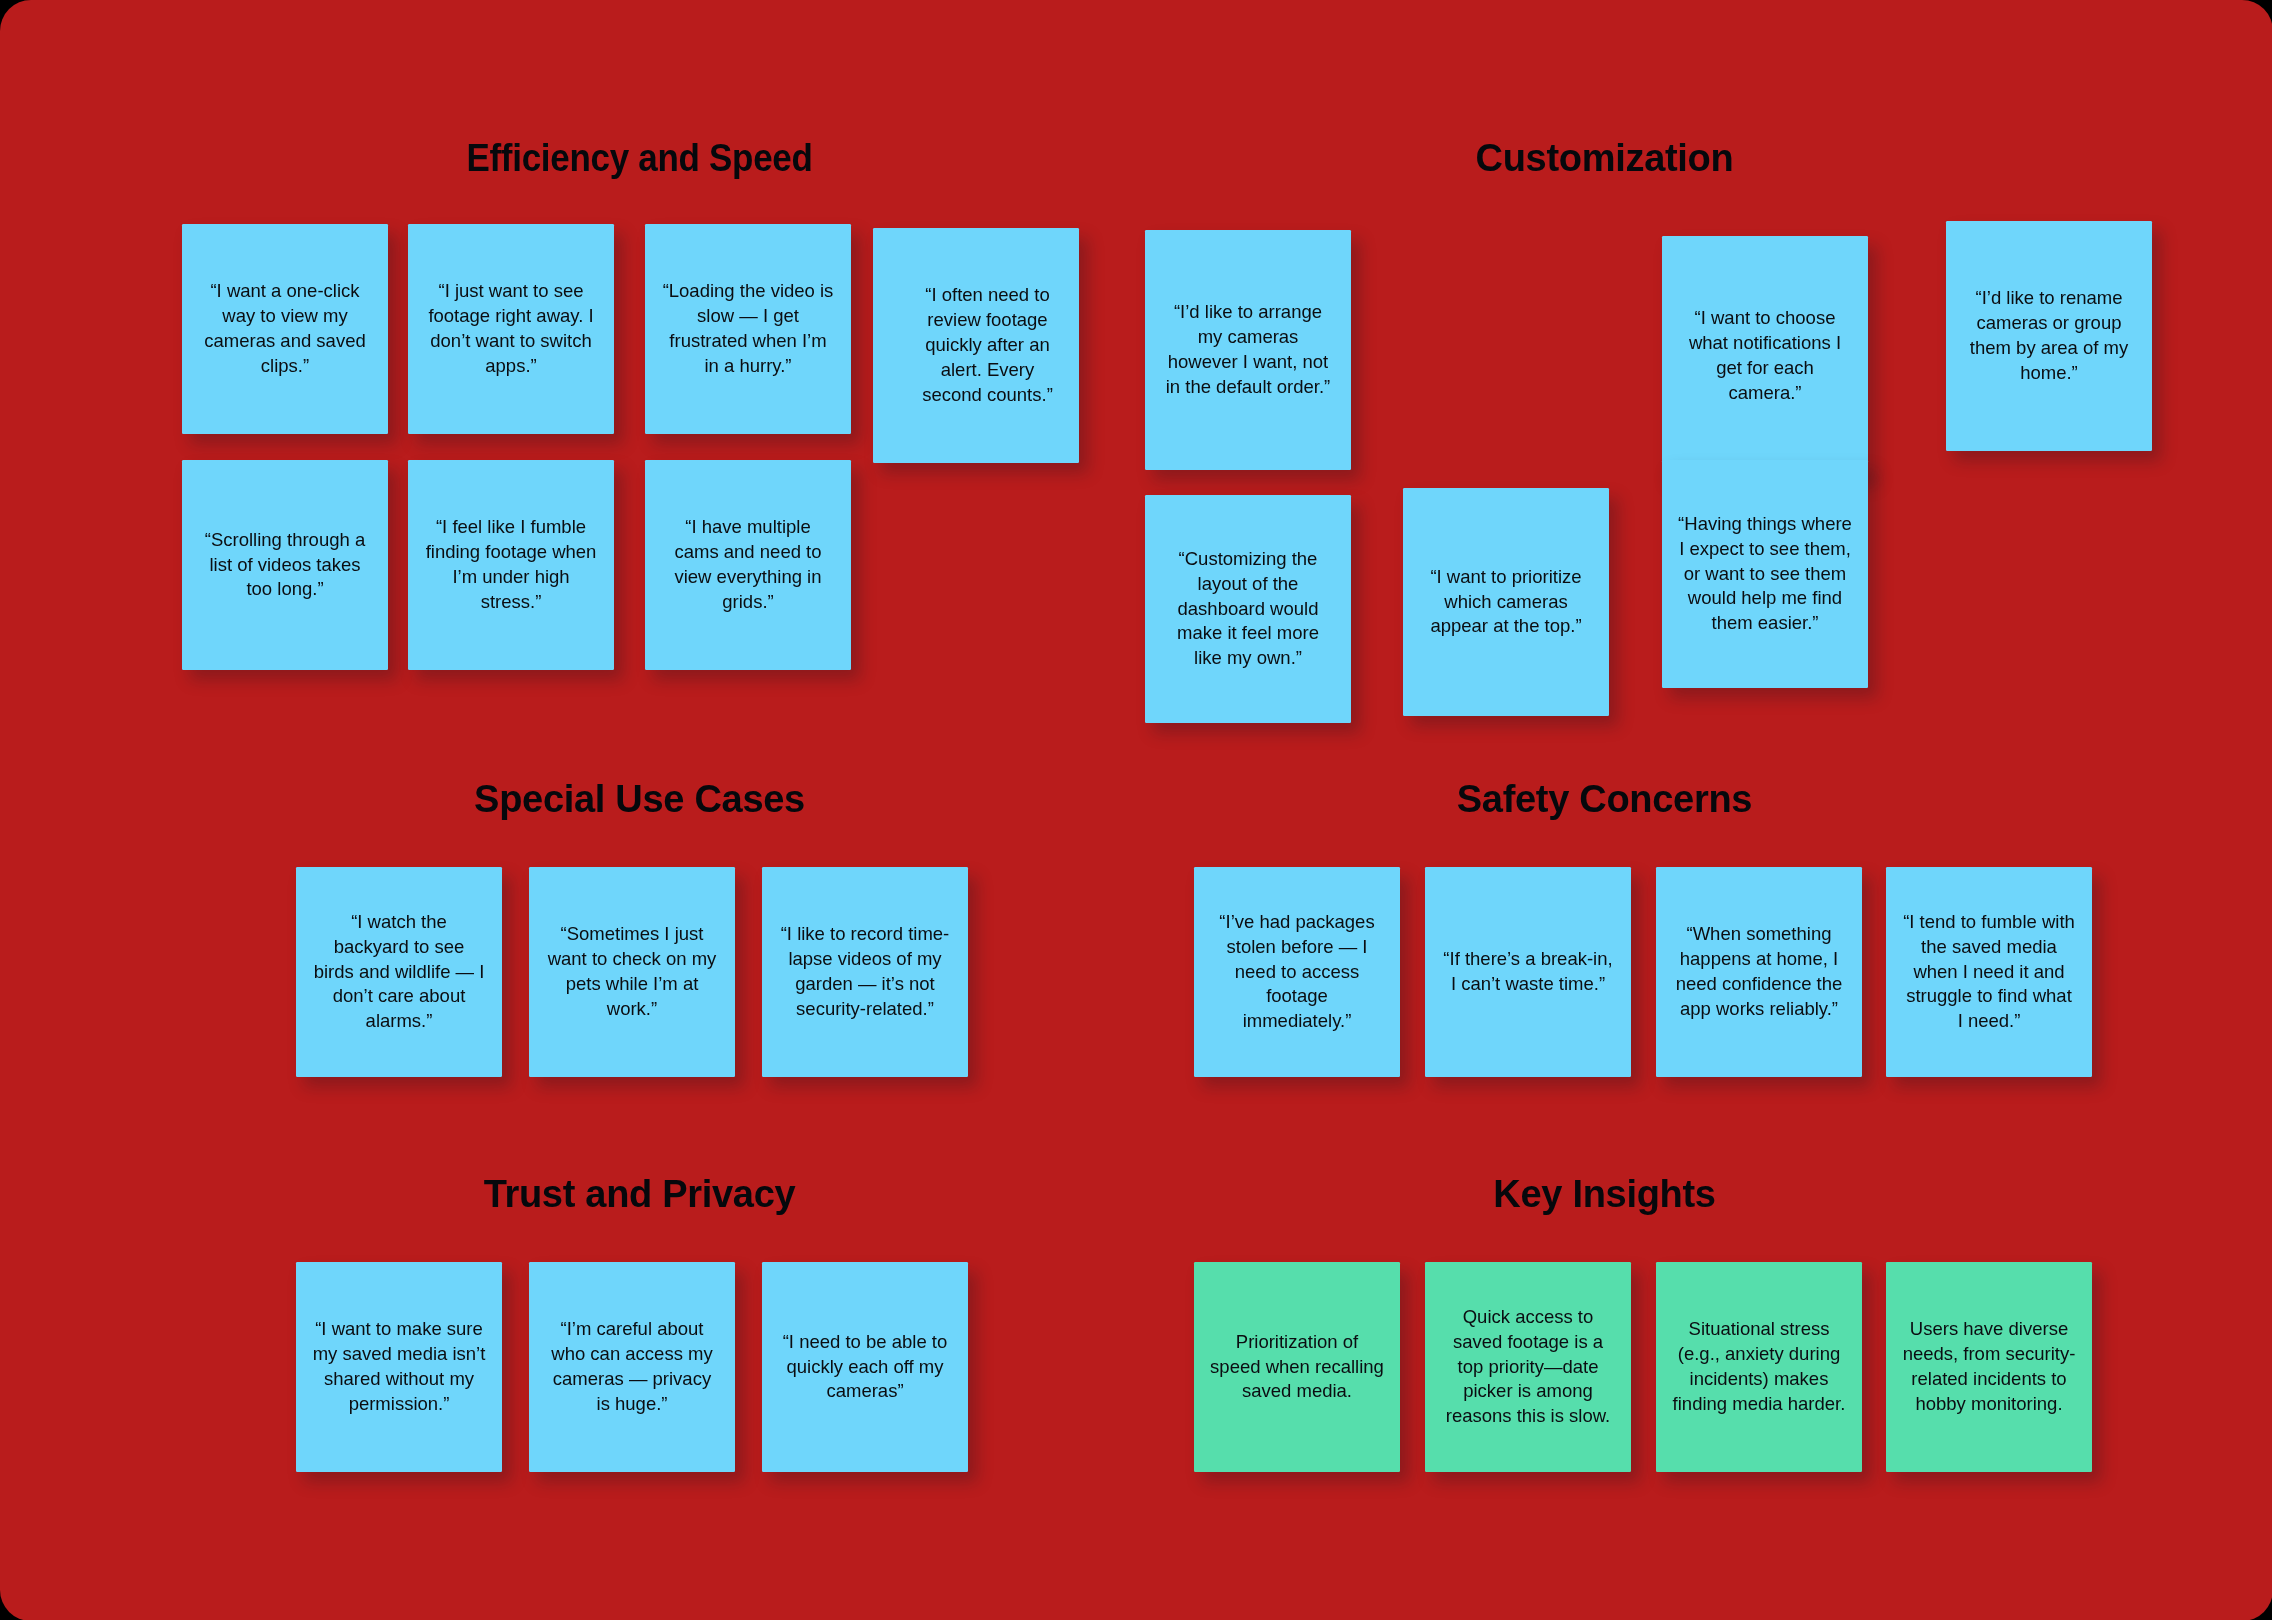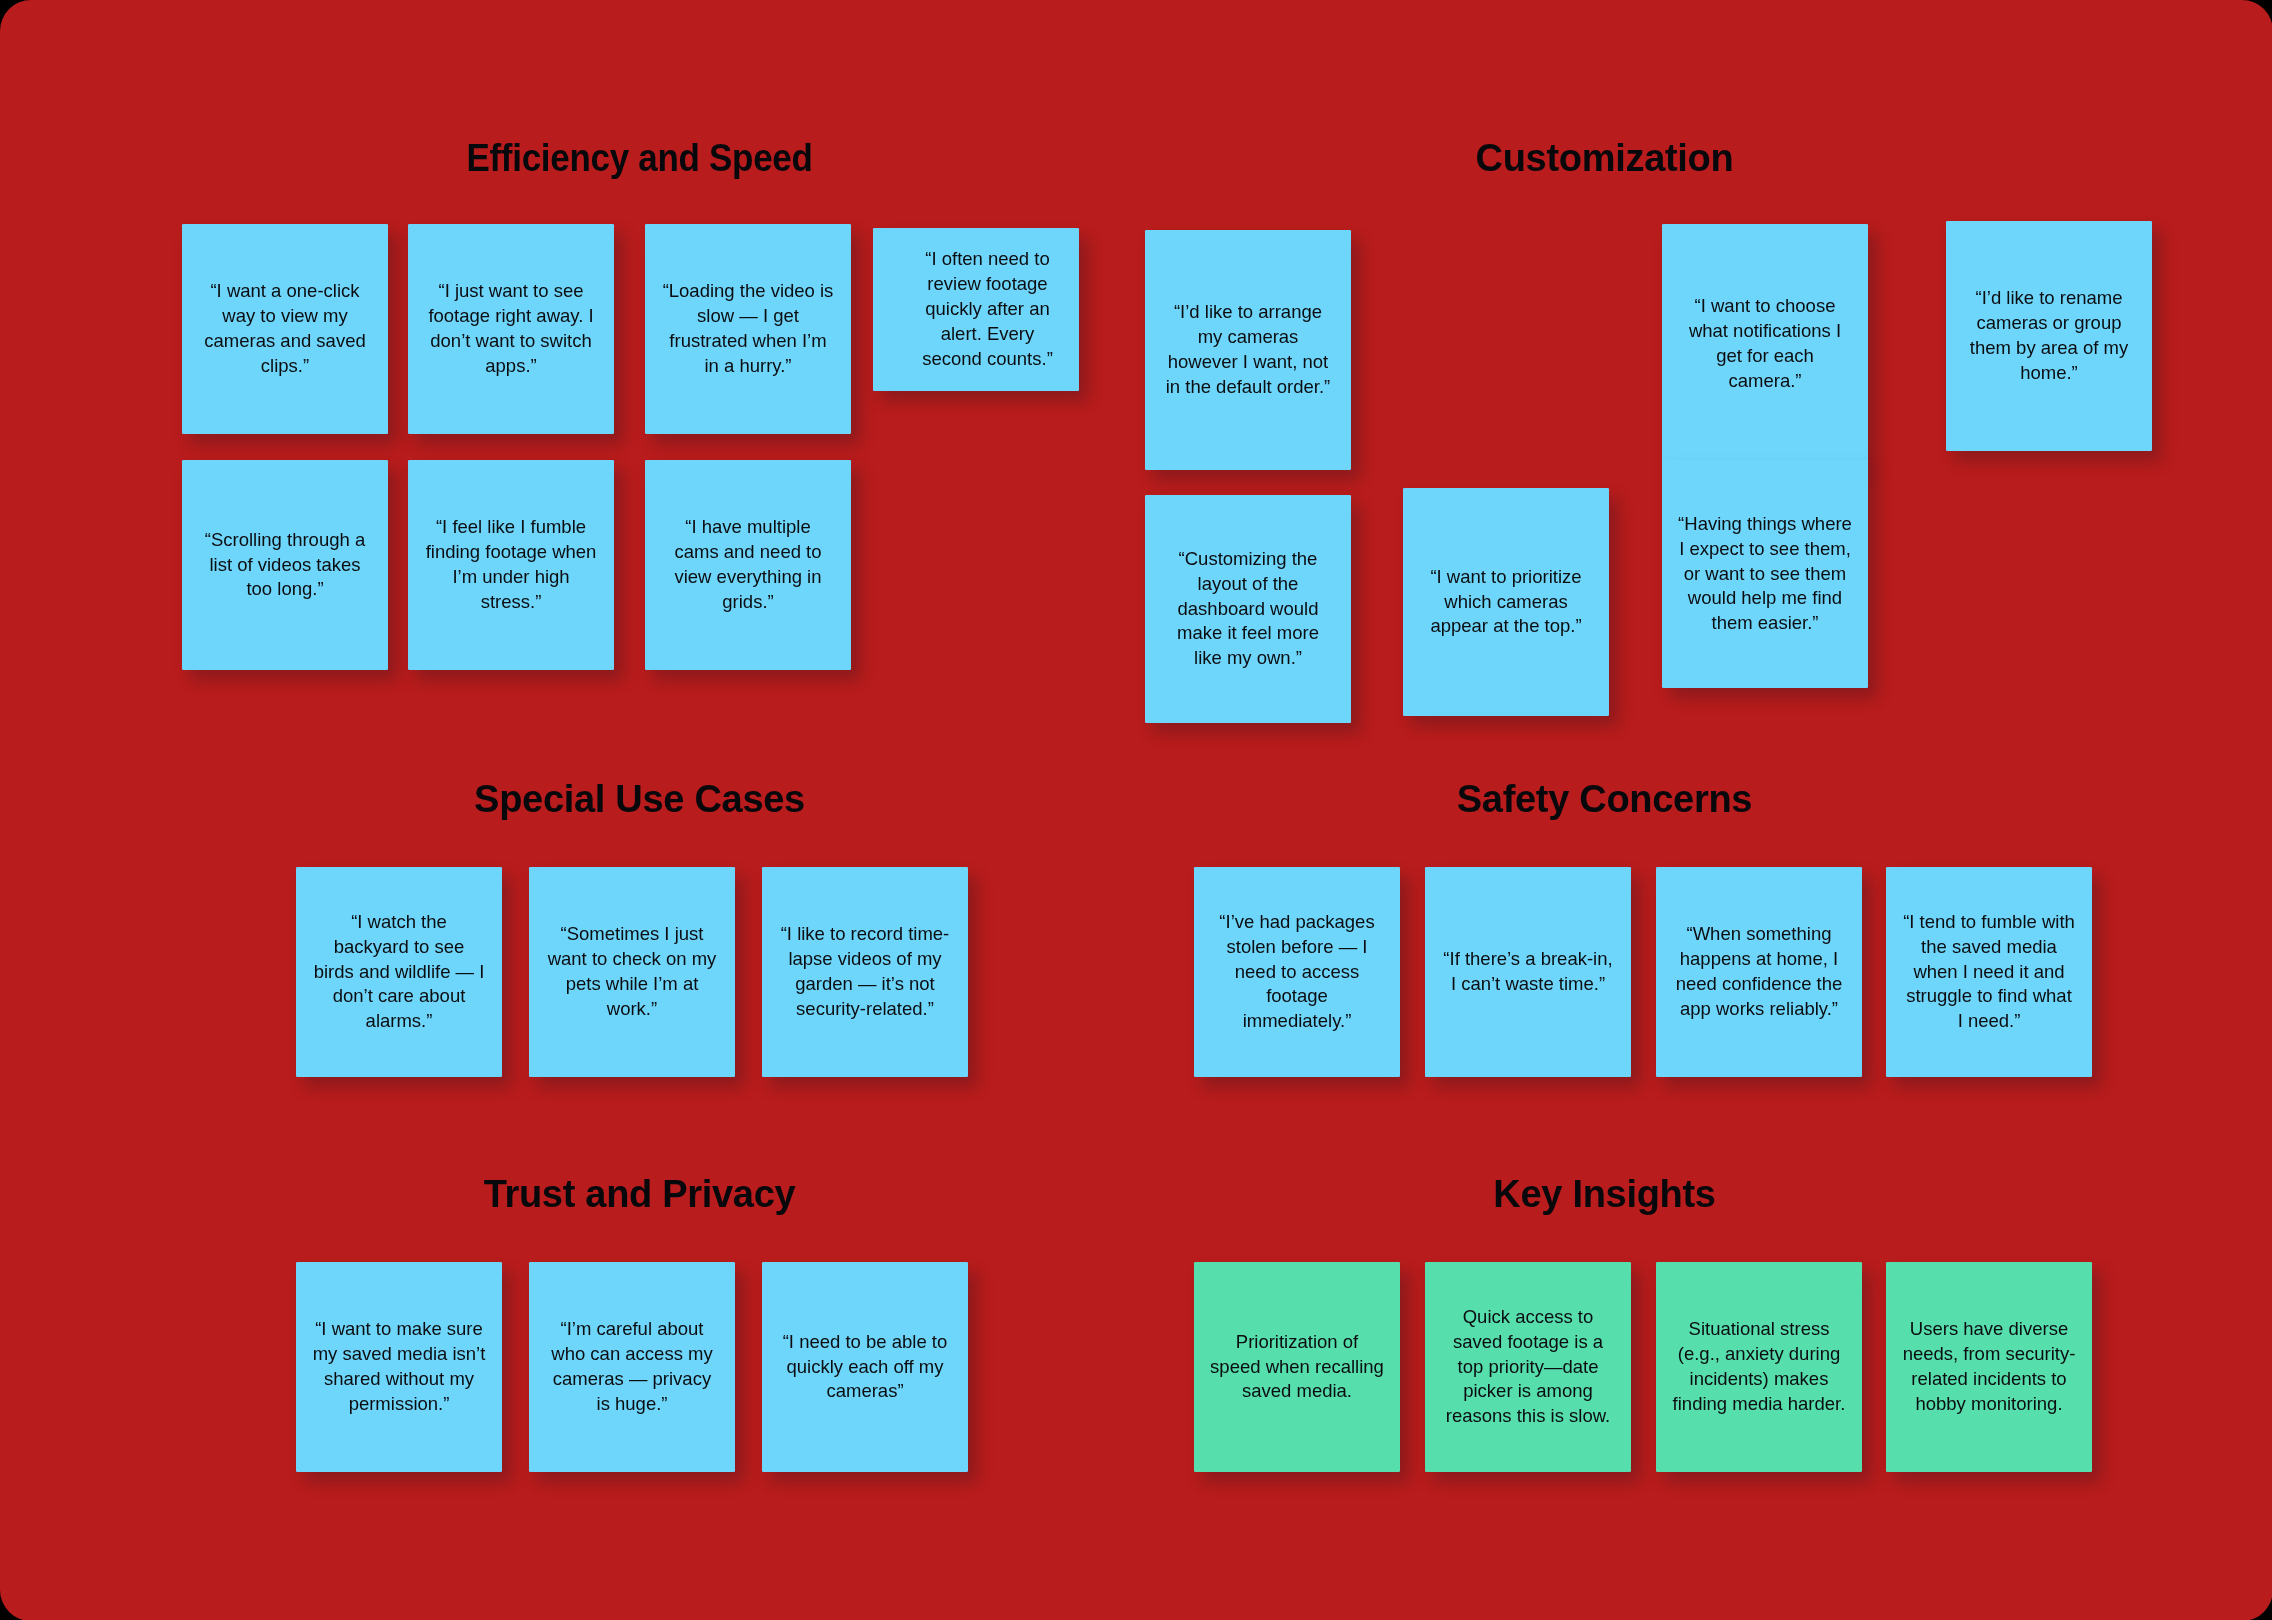--- a/index.html
+++ b/index.html
@@ -85,42 +85,42 @@
 
     <div class="note" style="left:182px; top:224px; height:210px;">
       <span class="note-text">“I want a one-click way to view my cameras and saved clips.”</span>
     </div>
     <div class="note" style="left:408px; top:224px; height:210px;">
       <span class="note-text">“I just want to see footage right away. I don’t want to switch apps.”</span>
     </div>
     <div class="note" style="left:645px; top:224px; height:210px;">
       <span class="note-text">“Loading the video is slow — I get frustrated when I’m in a hurry.”</span>
     </div>
-    <div class="note" style="left:873px; top:228px; height:163px;padding-left:39px;">
+    <div class="note" style="left:873px; top:228px; height:235px;padding-left:39px;">
       <span class="note-text">“I often need to review footage quickly after an alert. Every second counts.”</span>
     </div>
 
     <div class="note" style="left:182px; top:460px; height:210px;">
       <span class="note-text">“Scrolling through a list of videos takes too long.”</span>
     </div>
     <div class="note" style="left:408px; top:460px; height:210px;">
       <span class="note-text">“I feel like I fumble finding footage when I’m under high stress.”</span>
     </div>
     <div class="note" style="left:645px; top:460px; height:210px;">
       <span class="note-text">“I have multiple cams and need to view everything in grids.”</span>
     </div>
 
     <div class="group" style="left:1147px; top:139px; width:915px;">
       <div class="group-title" style="width:915px;">Customization</div>
     </div>
 
     <div class="note" style="left:1145px; top:230px; height:240px;">
       <span class="note-text">“I’d like to arrange my cameras however I want, not in the default order.”</span>
     </div>
-    <div class="note" style="left:1662px; top:224px; height:240px;">
+    <div class="note" style="left:1662px; top:236px; height:240px;">
       <span class="note-text">“I want to choose what notifications I get for each camera.”</span>
     </div>
     <div class="note" style="left:1946px; top:221px; height:230px;">
       <span class="note-text">“I’d like to rename cameras or group them by area of my home.”</span>
     </div>
 
     <div class="note" style="left:1403px; top:488px; height:228px;">
       <span class="note-text">“I want to prioritize which cameras appear at the top.”</span>
     </div>
     <div class="note" style="left:1145px; top:495px; height:228px;">

